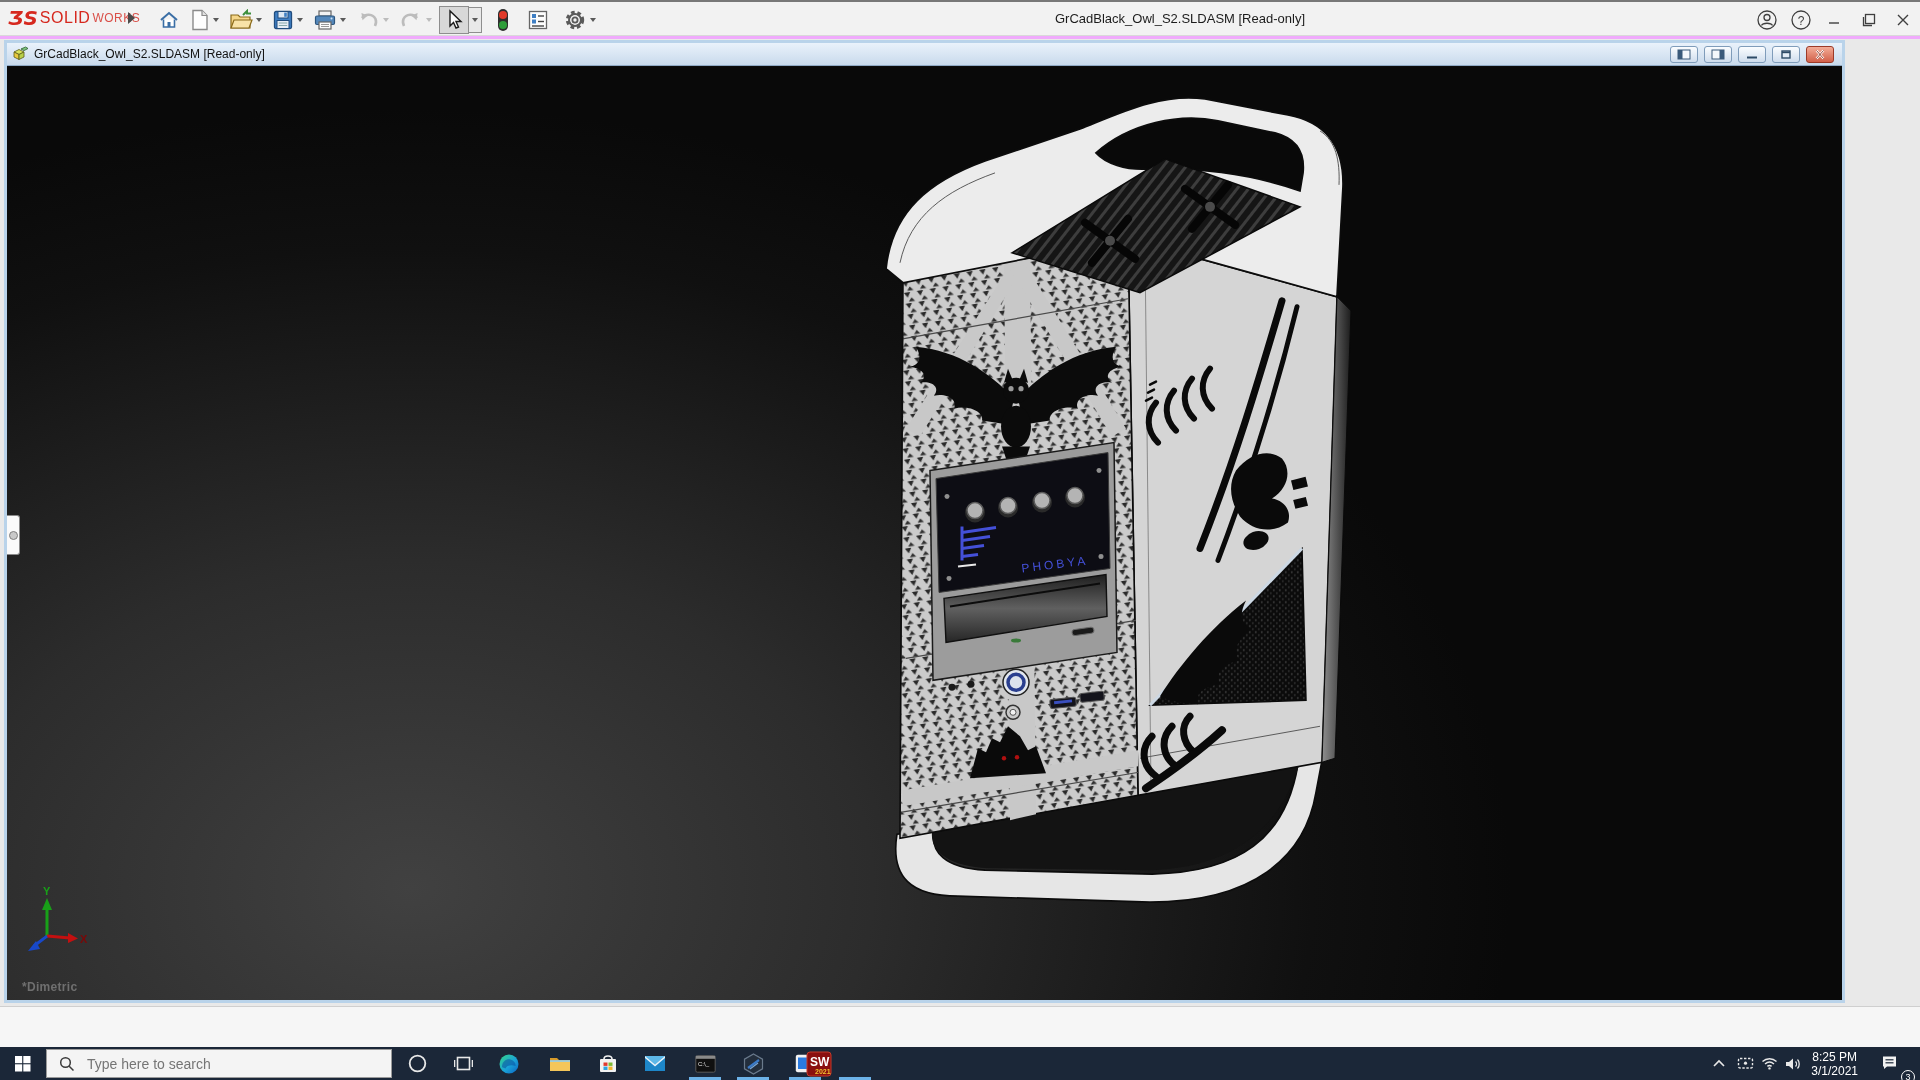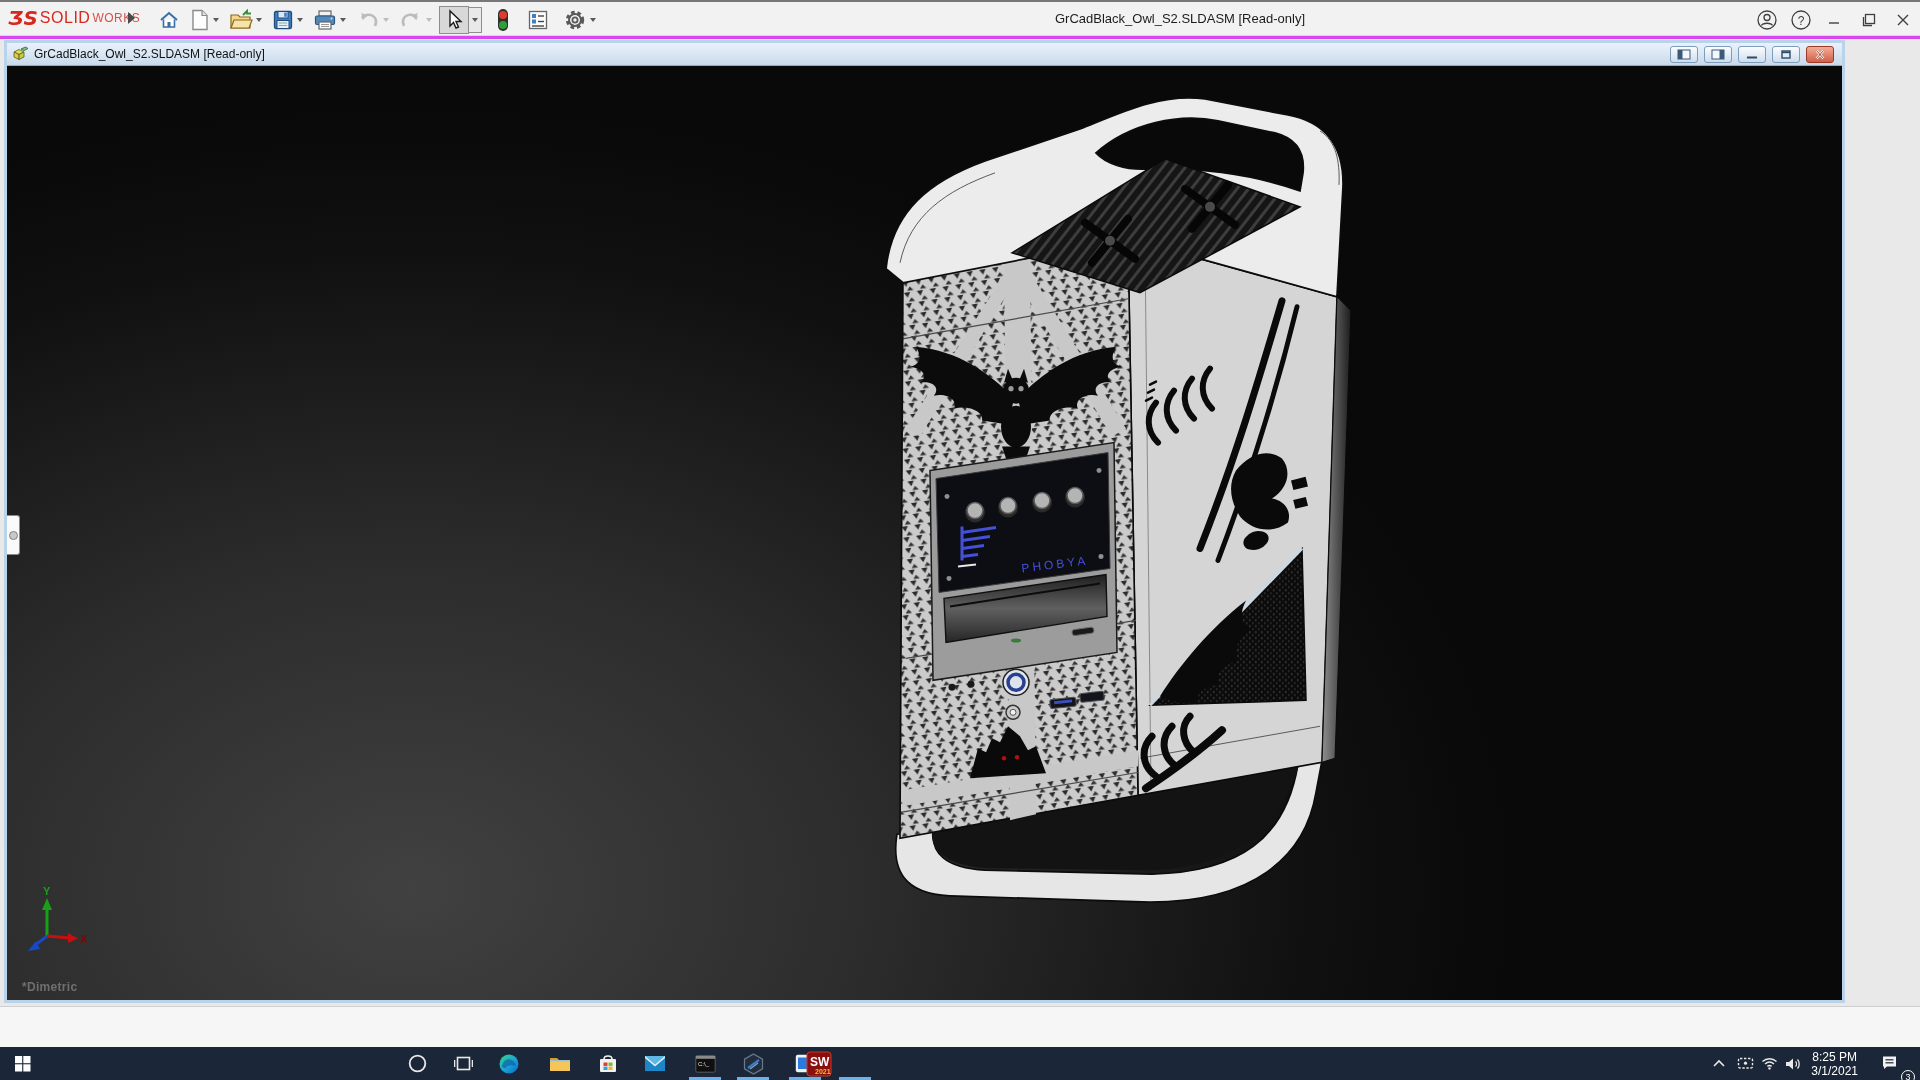--- a/index.html
+++ b/index.html
@@ -1,17 +1,17 @@
 <!DOCTYPE html>
 <html><head>
 <meta charset="utf-8">
 <style>
   html,body{margin:0;padding:0;background:#000;}
   *{box-sizing:border-box;font-family:"Liberation Sans",sans-serif;}
-  .screen{position:relative;width:1920px;height:1080px;overflow:hidden;background:#d946ef;}
+  .screen{position:relative;width:1920px;height:1080px;overflow:hidden;background:#f0abfc;}
 
   
   .titlebar{position:absolute;left:0;top:0;width:1920px;height:36px;background:#f2f2f2;border-top:2px solid #787878;border-bottom:1px solid #d9d9d9;}
   .brand{position:absolute;left:8px;top:5px;display:flex;align-items:center;gap:2px;}
   .brand .mark{font-family:"DejaVu Sans",sans-serif;font-style:italic;font-weight:bold;font-size:20px;color:#d6281e;line-height:22px;}
   .brand .bold{font-weight:normal;font-size:16px;color:#d6281e;letter-spacing:.5px;}
   .brand .light{font-weight:normal;font-size:12px;color:#d95049;letter-spacing:.5px;}
   .expander{position:absolute;left:128px;top:10px;width:0;height:0;border-left:7px solid #4a4a4a;border-top:6px solid transparent;border-bottom:6px solid transparent;cursor:pointer;}
   .qat{position:absolute;left:155px;top:2px;height:32px;display:flex;align-items:center;}
   .tbtn{display:flex;align-items:center;padding:2px 3px;margin-right:4px;border-radius:2px;}
@@ -406,20 +406,27 @@
 
   <div class="taskbar">
     <div class="tb-item" style="left:6px;width:34px">
       <svg width="16" height="16" viewBox="0 0 16 16">
           <rect x="0" y="0" width="7.2" height="7.2" fill="#fff"></rect>
           <rect x="8.3" y="0" width="7.2" height="7.2" fill="#fff"></rect>
           <rect x="0" y="8.3" width="7.2" height="7.2" fill="#fff"></rect>
           <rect x="8.3" y="8.3" width="7.2" height="7.2" fill="#fff"></rect>
         </svg>
     </div>
+    <div class="searchbox">
+      <svg width="16" height="16" viewBox="0 0 16 16" style="margin:0 10px 0 12px">
+          <circle cx="6.5" cy="6.5" r="4.8" fill="none" stroke="#3a3a3a" stroke-width="1.5"></circle>
+          <line x1="10.2" y1="10.2" x2="14.5" y2="14.5" stroke="#3a3a3a" stroke-width="1.5"></line>
+        </svg>
+      <input type="text" placeholder="Type here to search" style="">
+    </div>
 
     <div class="tb-item" style="left:400px;width:34px">
       <svg width="19" height="19" viewBox="0 0 19 19">
           <circle cx="9.5" cy="9.5" r="7.8" fill="none" stroke="#e8e8e8" stroke-width="1.8"></circle>
         </svg>
     </div>
     <div class="tb-item" style="left:446px;width:34px">
       <svg width="19" height="19" viewBox="0 0 19 19">
           <rect x="3.5" y="3.5" width="12" height="12" fill="none" stroke="#e8e8e8" stroke-width="1.6"></rect>
           <line x1="0.5" y1="6" x2="0.5" y2="13" stroke="#e8e8e8" stroke-width="1.6"></line>

